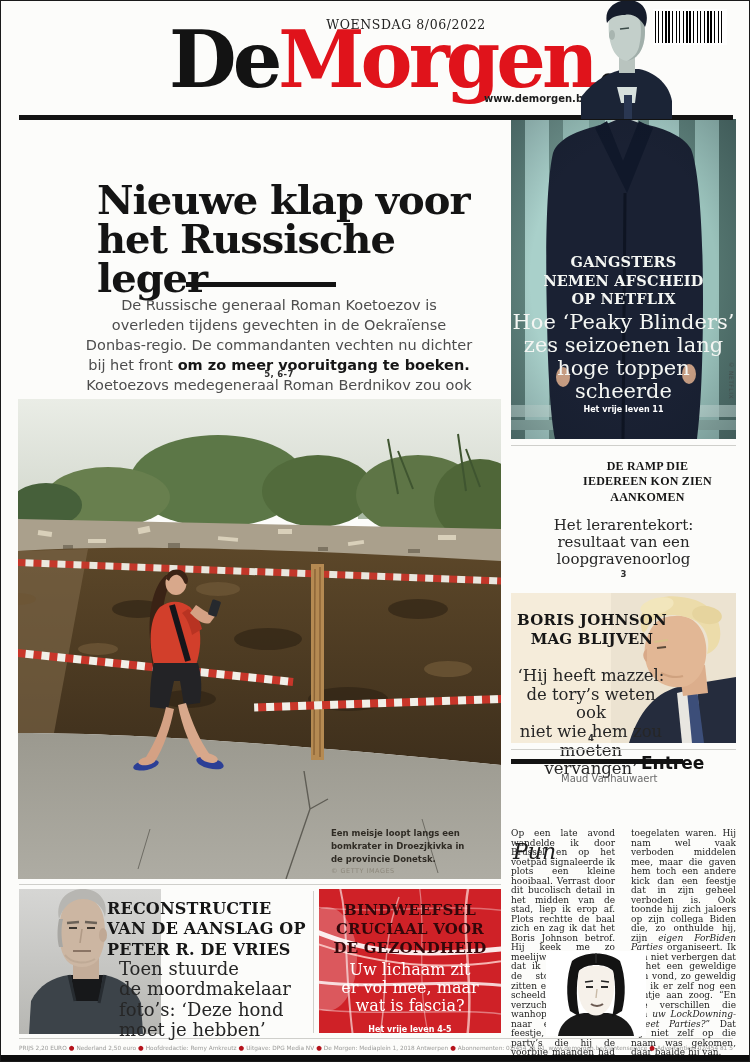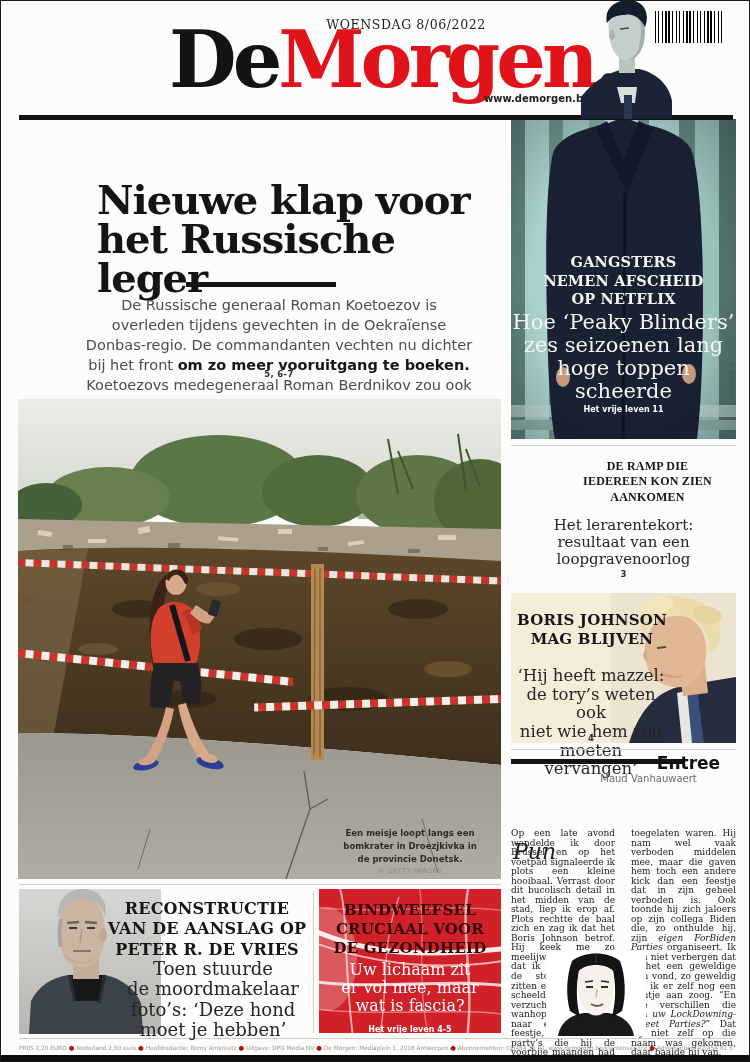--- a/index.html
+++ b/index.html
@@ -3,21 +3,21 @@
 <meta charset="utf-8">
 <style>
   html,body{margin:0;padding:0;background:#e8e8e8;}
   .page{position:relative;width:750px;height:1062px;background:#fcfcfa;margin:0 auto;
         border:1px solid #1a1a1a;box-sizing:border-box;overflow:hidden;
         font-family:"DejaVu Serif","Liberation Serif",serif;}
   .abs{position:absolute;}
   .sans{font-family:"DejaVu Sans","Liberation Sans",sans-serif;}
   .preline{white-space:pre-line;}
   .center{text-align:center;}
-  .right{text-align:center;}
+  .right{text-align:left;}
 
   
   .m-date{font-size:12.5px;letter-spacing:.6px;color:#222;}
   .m-title{font-size:78px;font-weight:700;letter-spacing:-4px;line-height:1;white-space:nowrap;}
   .m-title .black{color:#131313;}
   .m-title .red{color:#e0131b;}
   .m-site{font-size:10px;font-weight:700;color:#1d1d1d;}
   .barcode{background:
       repeating-linear-gradient(90deg,#000 0 1.5px,#fff 1.5px 3px,#000 3px 4.5px,#fff 4.5px 7px,#000 7px 8px,#fff 8px 10.5px);
       border:2px solid #fff;}

